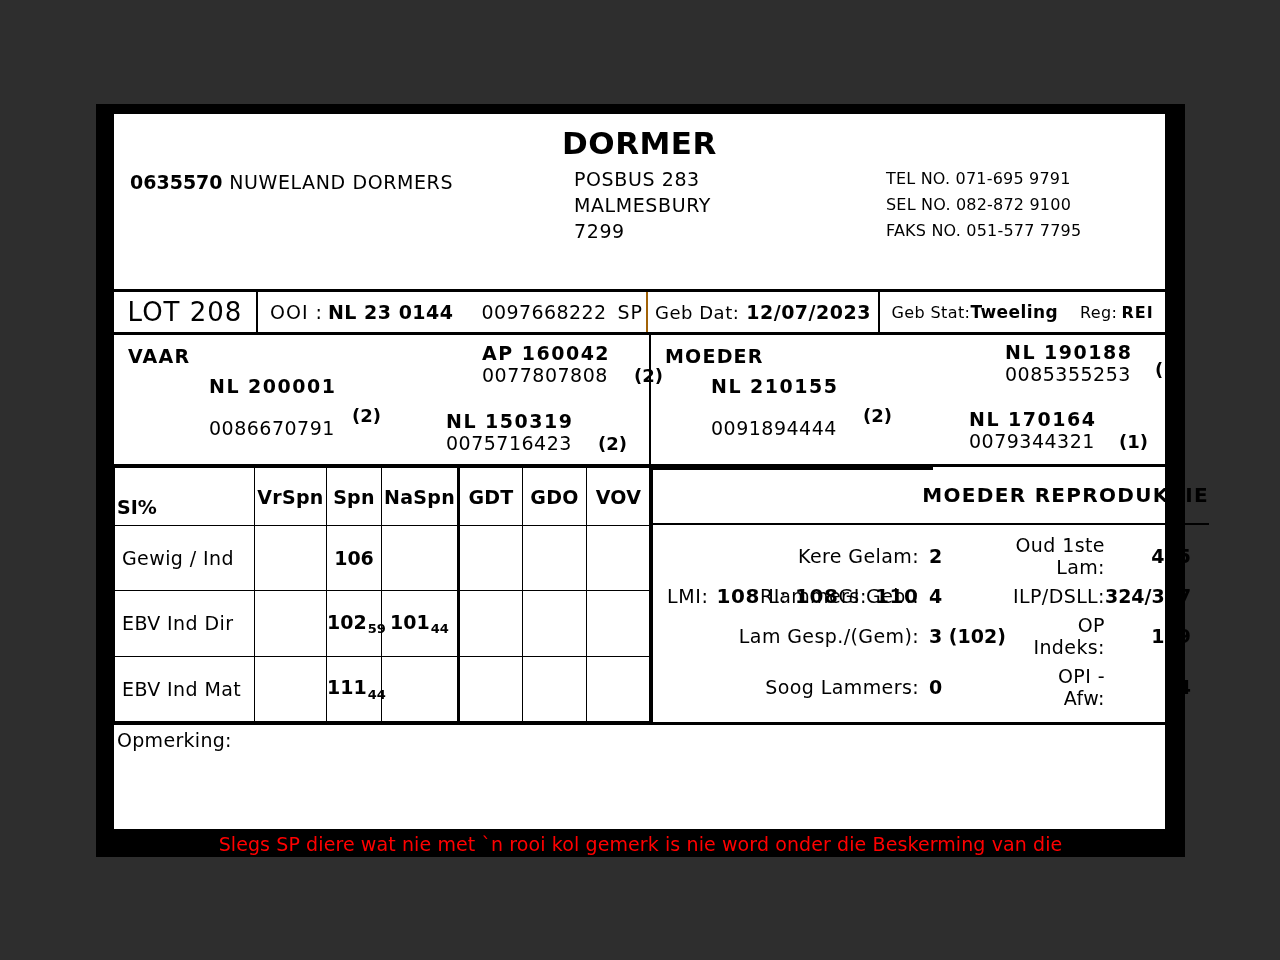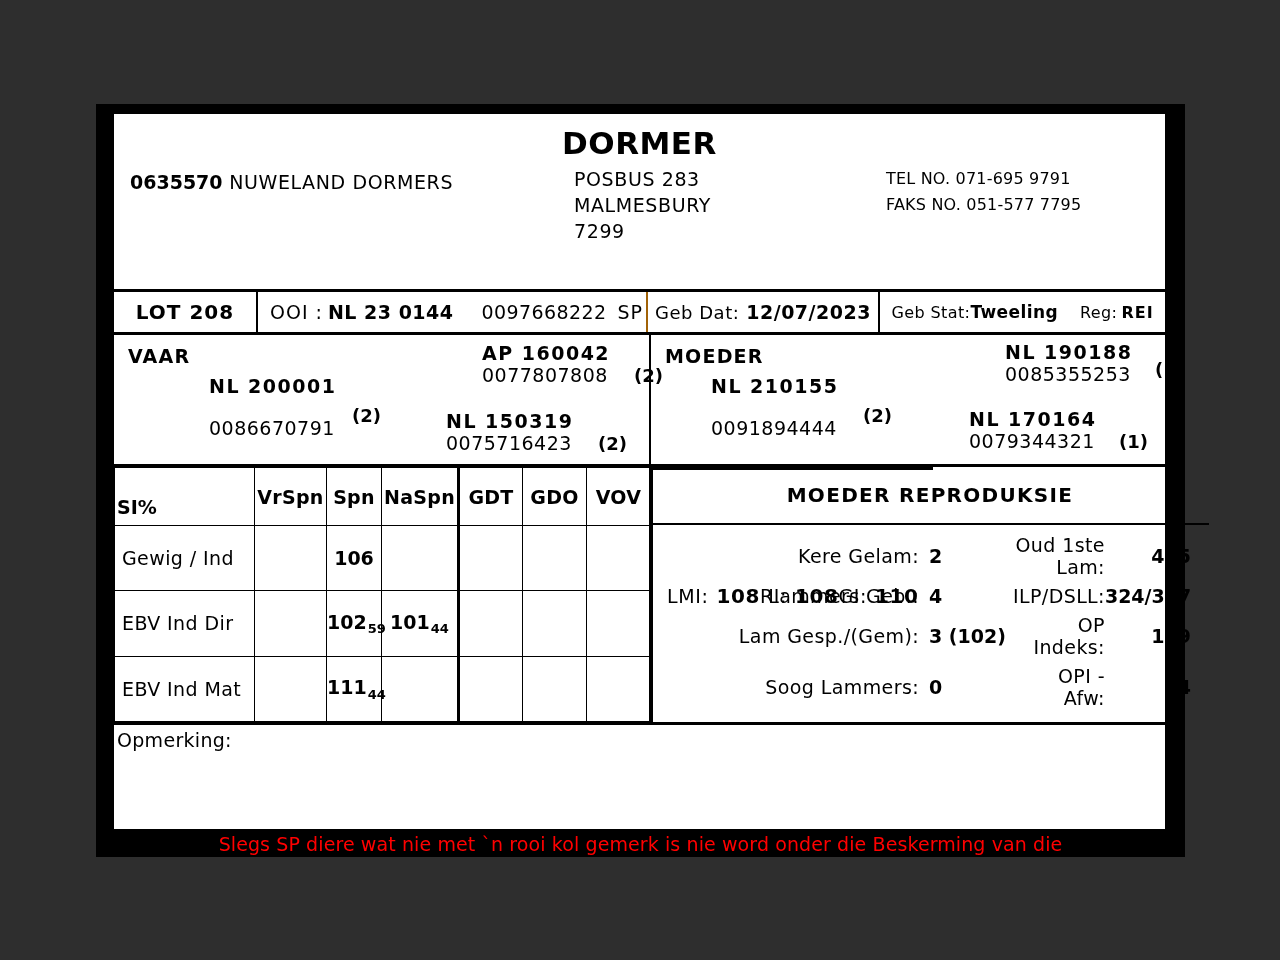--- a/index.html
+++ b/index.html
@@ -27,21 +27,21 @@
     font-size:31px;font-weight:bold;letter-spacing:.5px;
   }
   .owner{position:absolute;left:16px;top:57px;font-size:19px;white-space:nowrap;letter-spacing:.6px;}
   .owner b{font-weight:bold;letter-spacing:0;}
   .addr{position:absolute;left:460px;top:52px;font-size:19px;line-height:26px;letter-spacing:.6px;}
   .contact{position:absolute;left:772px;top:52px;font-size:16px;line-height:26px;letter-spacing:.2px;}
 
   
   .lotrow{position:relative;height:43px;border-bottom:3px solid #000;box-sizing:border-box;display:flex;}
   .lot-cell{width:144px;border-right:2px solid #000;box-sizing:border-box;display:flex;align-items:center;justify-content:center;}
-  .lot-cell span{font-size:20px;font-weight:bold;letter-spacing:1px;}
+  .lot-cell span{font-size:26px;font-weight:normal;letter-spacing:1px;}
   .ooi-cell{width:390px;border-right:2px solid #a16207;box-sizing:border-box;display:flex;align-items:center;padding-left:12px;font-size:19px;letter-spacing:.5px;}
   .ooi-cell .lbl{letter-spacing:1px;}
   .ooi-cell .tag{font-weight:bold;margin-left:5px;letter-spacing:.5px;}
   .ooi-cell .num{margin-left:28px;letter-spacing:.4px;}
   .ooi-cell .sp{margin-left:11px;letter-spacing:1px;}
   .gd-cell{width:232px;border-right:2px solid #000;box-sizing:border-box;display:flex;align-items:center;justify-content:center;font-size:18px;letter-spacing:.5px;}
   .gd-cell b{font-weight:bold;margin-left:7px;font-size:19px;}
   .gs-cell{flex:1;box-sizing:border-box;display:flex;align-items:center;justify-content:center;font-size:16px;letter-spacing:.4px;}
   .gs-cell b{font-weight:bold;font-size:17px;}
   .gs-cell .reg{margin-left:22px;}
@@ -85,21 +85,21 @@
   table.si td.val{font-size:19px;font-weight:bold;}
   table.si .big{font-weight:bold;}
   table.si .sub{font-size:13px;font-weight:bold;vertical-align:sub;margin-left:1px;}
   table.si td.sep-l,table.si th.sep-l{border-left:3px solid #000;}
   table.si th.lastc,table.si td.lastc{border-right:3px solid #000;}
 
   .idxrow{flex:1;border-top:3px solid #000;display:flex;align-items:center;justify-content:space-around;padding:0 14px;box-sizing:border-box;}
   .idxrow .item{font-size:19px;letter-spacing:.6px;}
   .idxrow .item b{font-weight:bold;margin-left:8px;font-size:20px;}
 
-  .rep-title{height:58px;display:flex;align-items:center;justify-content:center;border-bottom:2px solid #000;box-sizing:border-box;}
+  .rep-title{height:58px;display:flex;align-items:center;justify-content:flex-end;border-bottom:2px solid #000;box-sizing:border-box;}
   .rep-title span{font-size:20px;font-weight:bold;letter-spacing:1.3px;}
   .rep-body{flex:1;display:flex;flex-direction:column;justify-content:space-around;padding:6px 18px 10px 10px;box-sizing:border-box;}
   .rep-line{display:flex;align-items:center;font-size:19px;}
   .rep-line .c1{width:258px;text-align:right;letter-spacing:.4px;}
   .rep-line .v1{width:84px;text-align:left;padding-left:10px;font-weight:bold;}
   .rep-line .c2{flex:1;text-align:right;letter-spacing:.4px;}
   .rep-line .v2{width:86px;text-align:right;font-weight:bold;}
 
   
   .opm{flex:1;position:relative;height:104px;box-sizing:border-box;}
@@ -124,20 +124,21 @@
         <b>0635570</b>
         <span>NUWELAND DORMERS</span>
       </div>
       <div class="addr">
         <div>POSBUS 283</div>
         <div>MALMESBURY</div>
         <div>7299</div>
       </div>
       <div class="contact">
         <div>TEL NO. 071-695 9791</div>
+        <div>SEL NO. 082-872 9100</div>
         <div>FAKS NO. 051-577 7795</div>
       </div>
     </div>
 
     <div class="lotrow">
       <div class="lot-cell">
         <span>LOT  208</span>
       </div>
       <div class="ooi-cell">
         <span class="lbl">OOI :</span>

